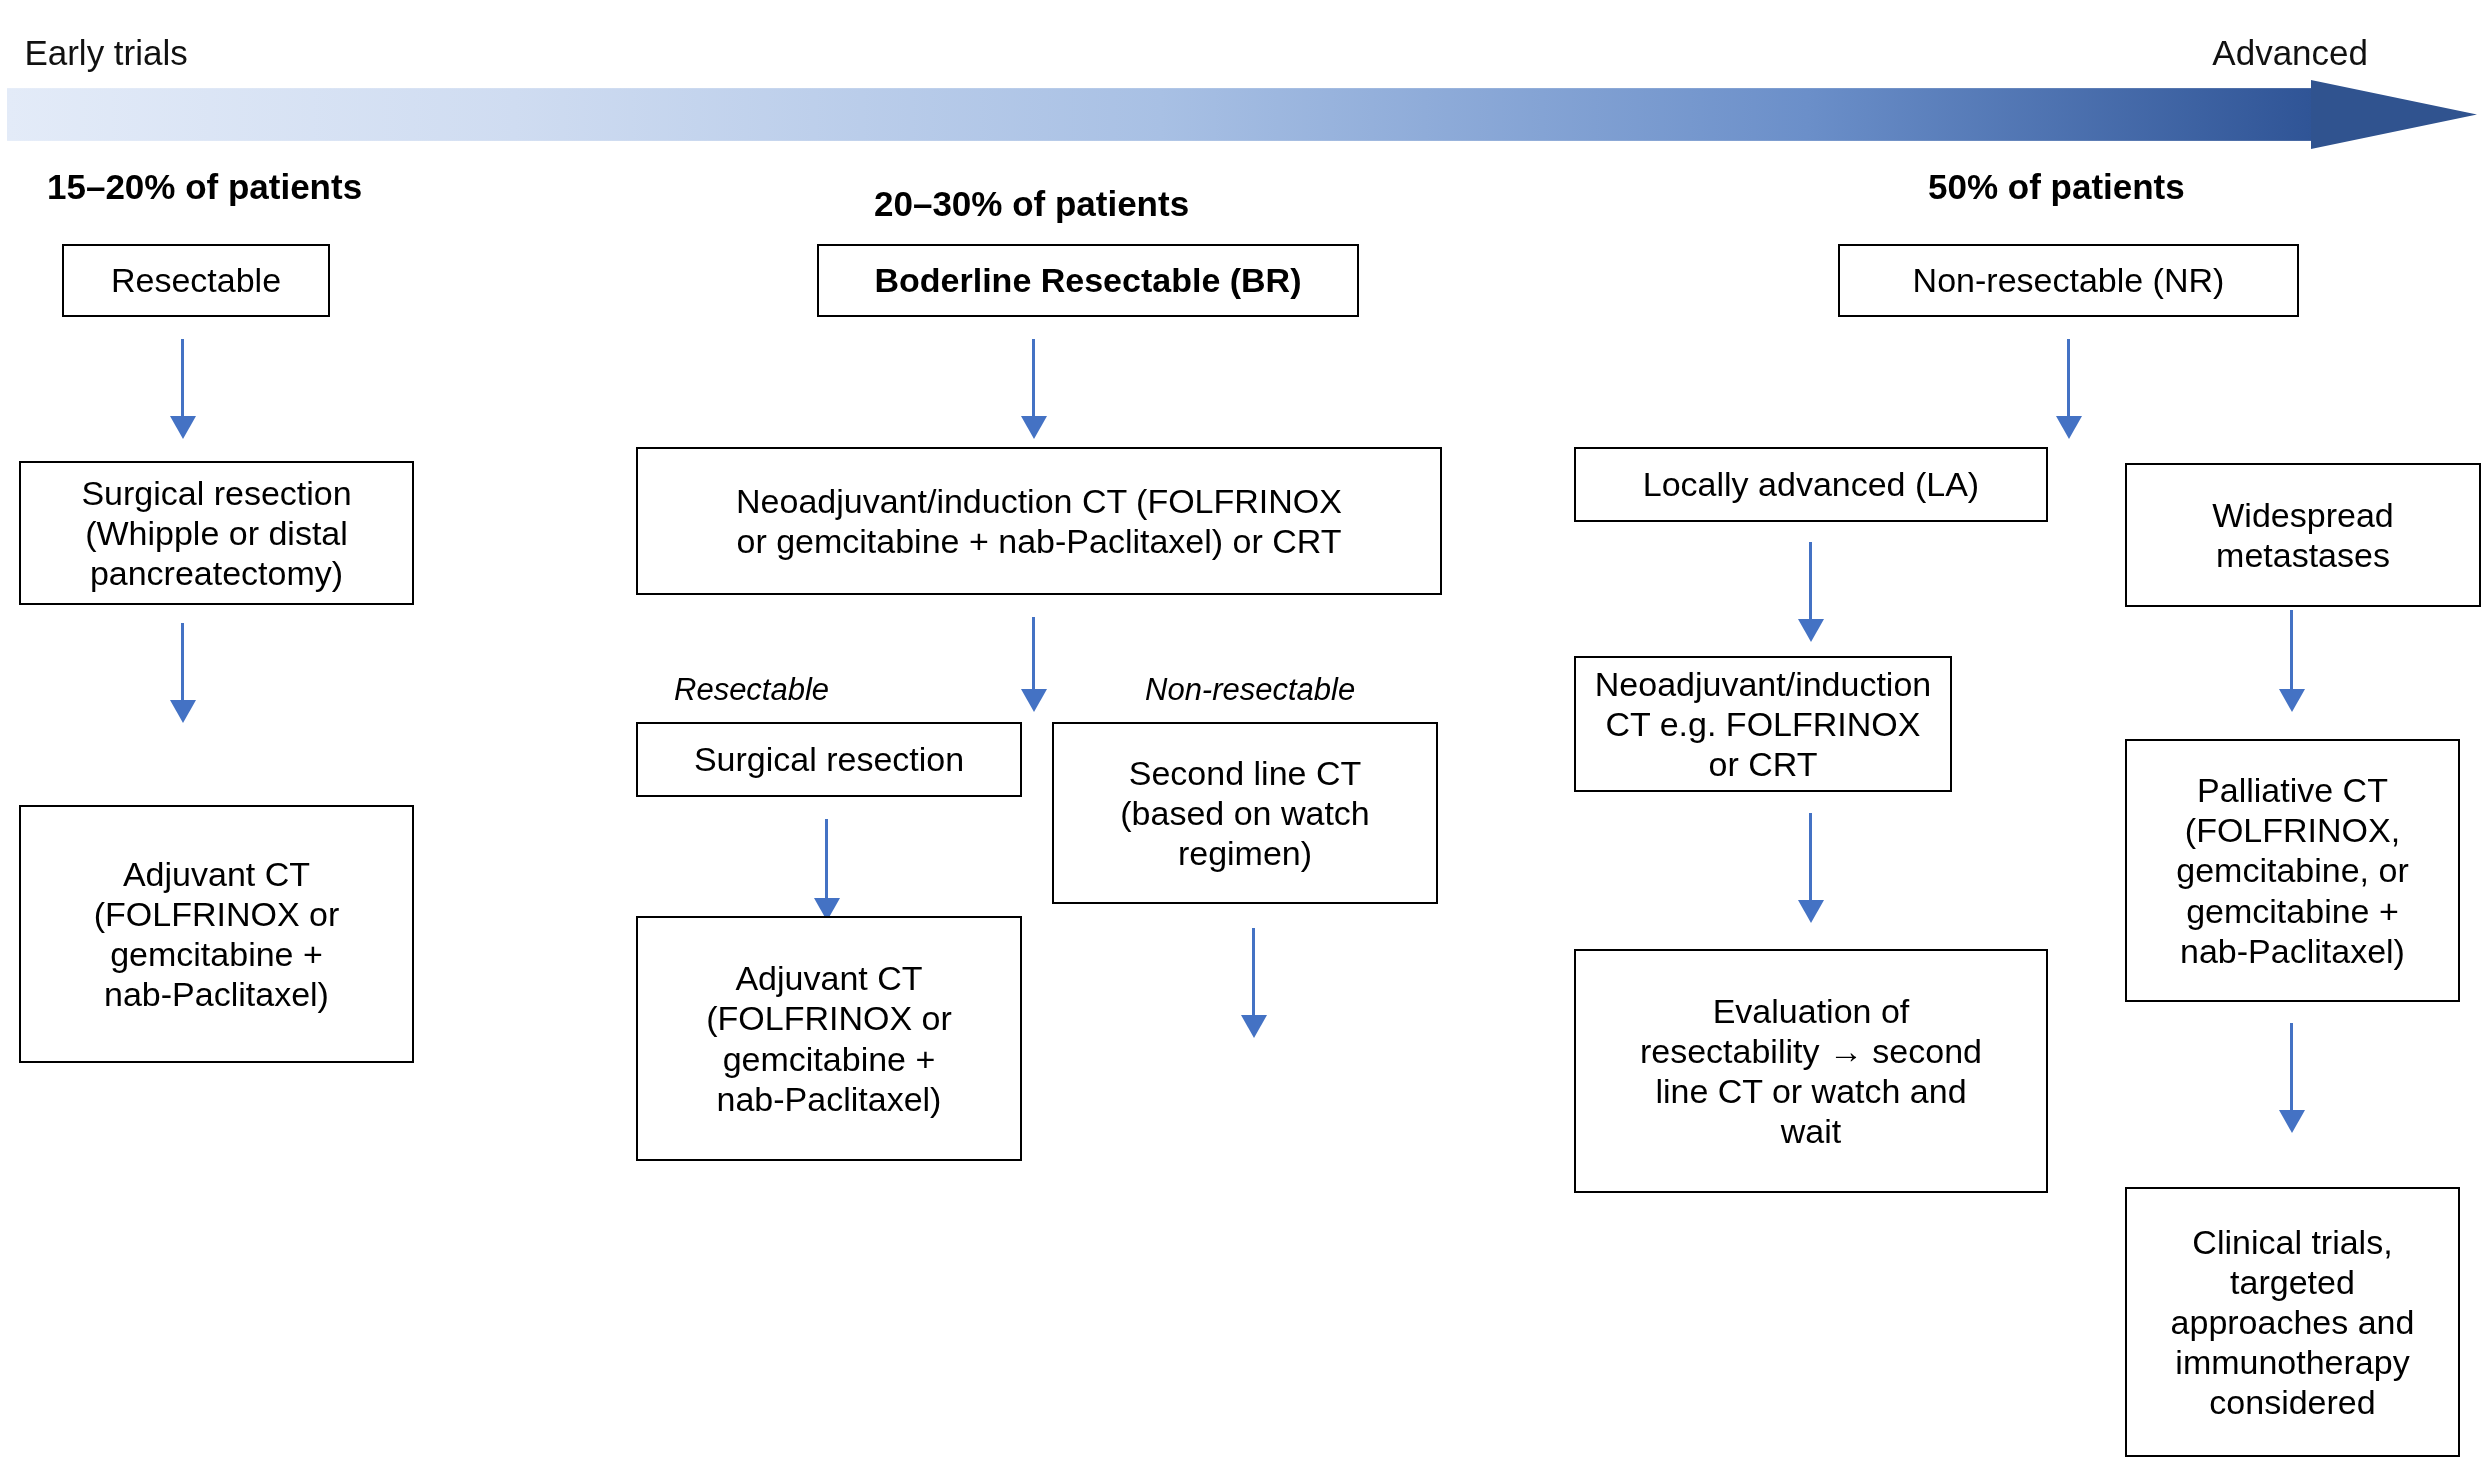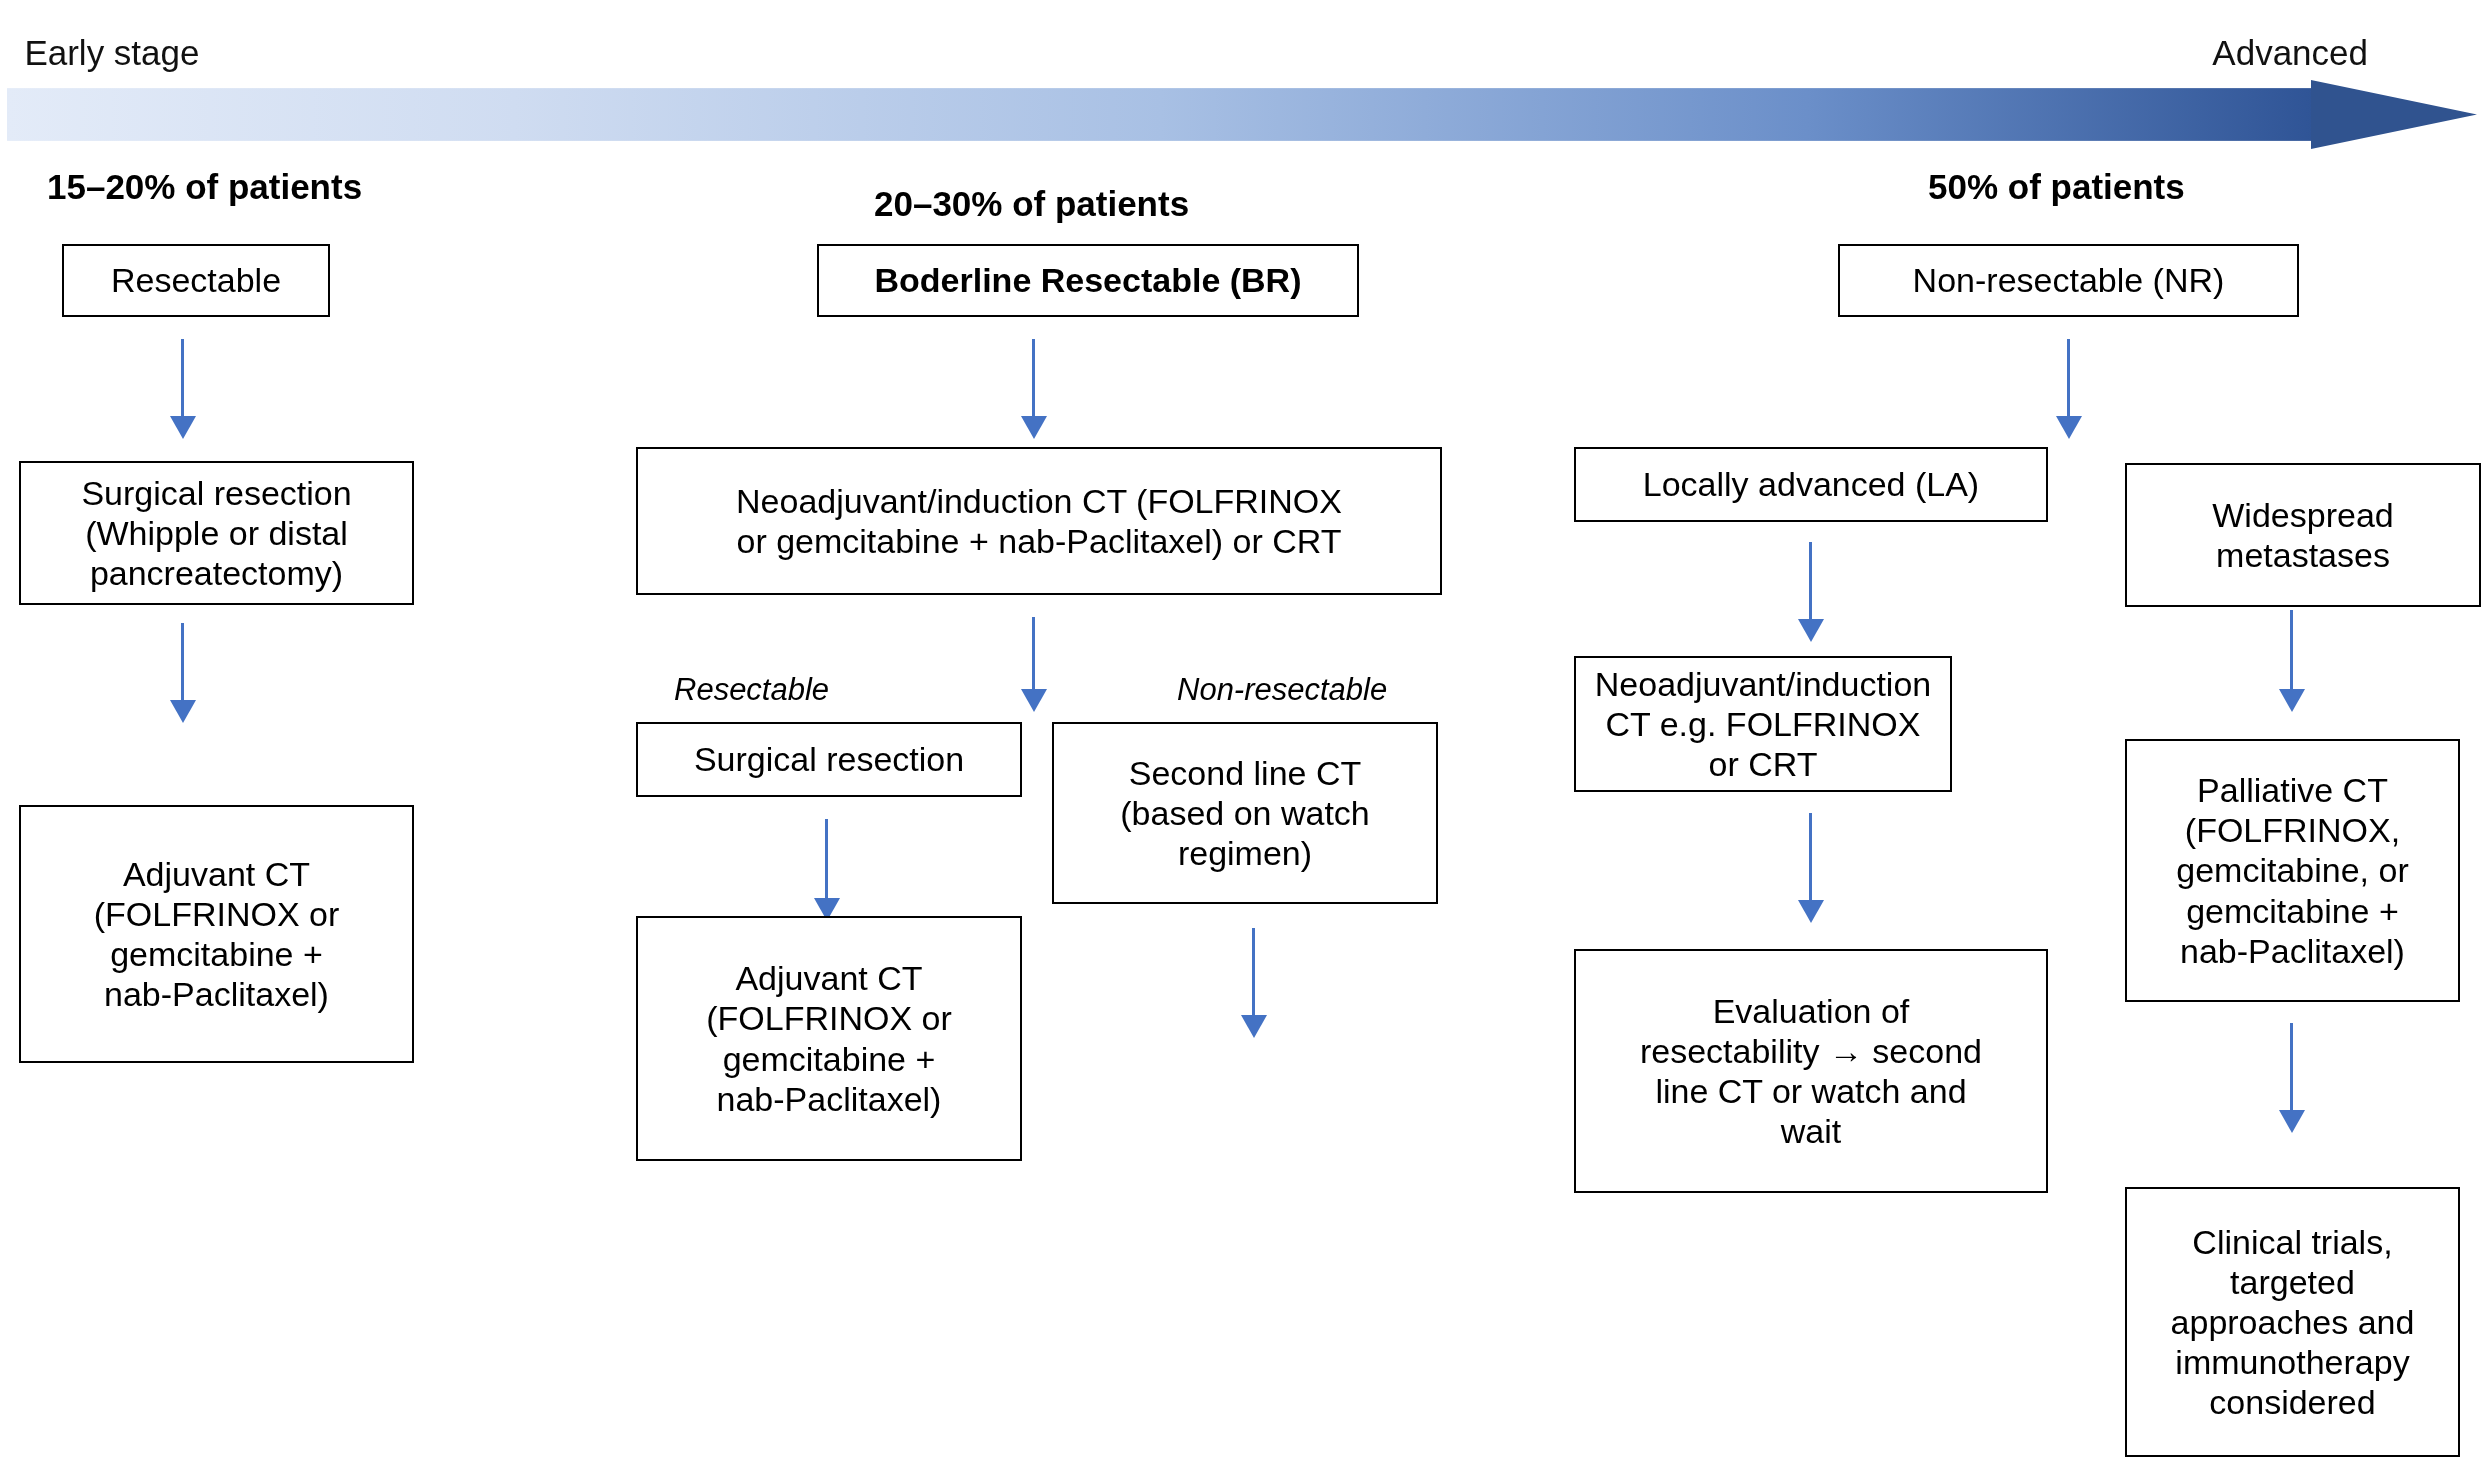--- a/index.html
+++ b/index.html
@@ -83,21 +83,21 @@
   
   .branch-label {
     position: absolute;
     font-size: 31px;
     font-style: italic;
     color: #000000;
     white-space: nowrap;
     line-height: 1;
   }
   #branch-resectable     { left: 674px;  top: 674px; }
-  #branch-nonresectable  { left: 1145px; top: 674px; margin-left: 32px; }
+  #branch-nonresectable  { left: 1145px; top: 674px; }
 
   
   .connector {
     position: absolute;
   }
   .connector .shaft {
     position: absolute;
     left: 50%;
     top: 0;
     width: 2.7px;
@@ -114,21 +114,21 @@
     border-left: 13px solid transparent;
     border-right: 13px solid transparent;
     border-top: 23px solid #4472c4;
   }
 </style>
 </head>
 <body>
 
 <div id="canvas">
 
-  <div class="stage-label" id="label-early">Early stage</div>
+  <div class="stage-label" id="label-early">Early trials</div>
 
 
   <div class="stage-label" id="label-advanced">Advanced</div>
 
   <svg id="progress-arrow" viewBox="0 0 3645 102" preserveAspectRatio="none">
     <defs>
       <linearGradient id="progGrad" x1="0" y1="0" x2="1" y2="0">
         <stop offset="0%" stop-color="#e3ebf8"></stop>
         <stop offset="22%" stop-color="#cfdcf1"></stop>
         <stop offset="50%" stop-color="#a8c0e4"></stop>

